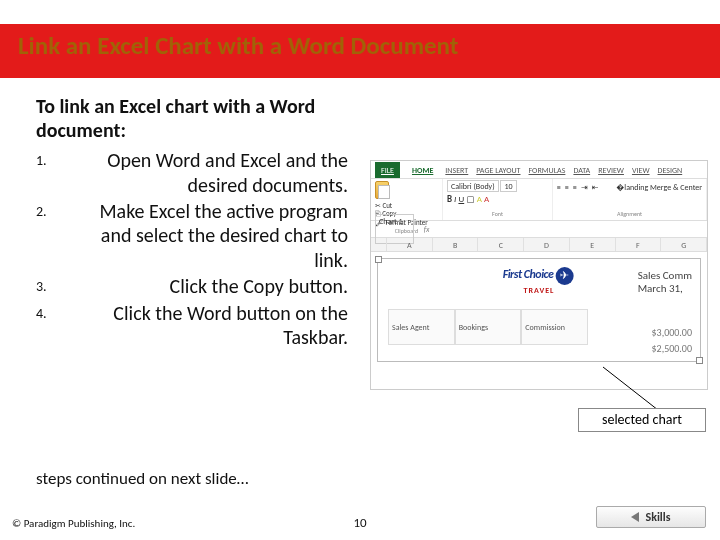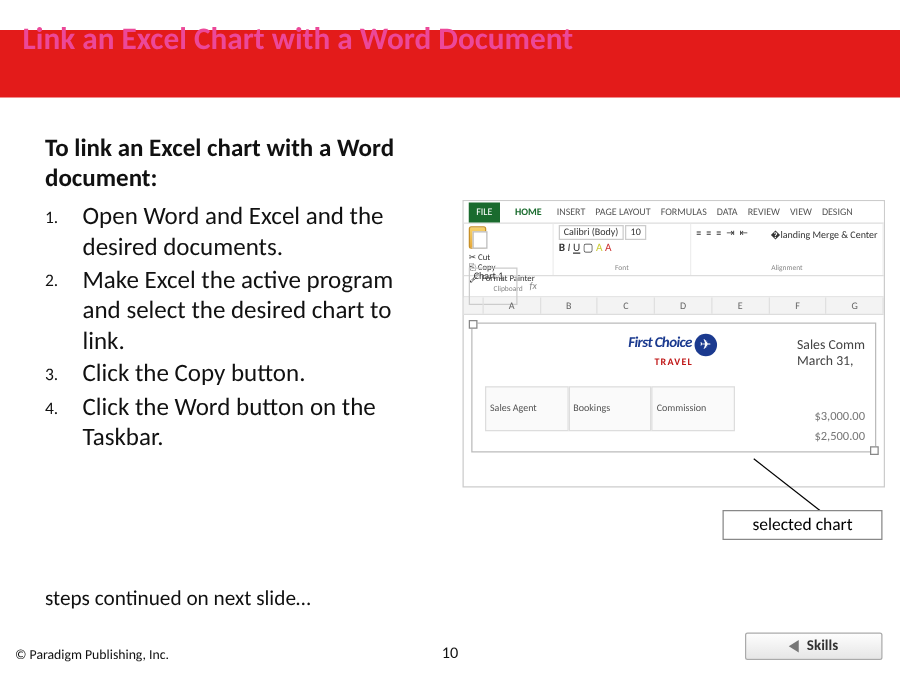--- a/index.html
+++ b/index.html
@@ -1,33 +1,33 @@
 <!DOCTYPE html>
 <html><head>
 <meta charset="utf-8">
 <style>
   * { box-sizing: border-box; margin: 0; padding: 0; }
   html, body { width: 720px; height: 540px; font-family: Calibri, Arial, sans-serif; overflow: hidden; }
   .slide { position: relative; width: 720px; height: 540px; background: #fff; }
   .titlebar { position: absolute; top: 24px; left: 0; width: 720px; height: 54px; background: #e31b1a; }
-  .title { position: absolute; top: 15px; left: 18px; font-size: 25px; font-weight: 700; color: #ec4899; text-align: center; }
-  .content { position: absolute; top: 108px; left: 36px; width: 312px; color: #111; }
+  .title { position: absolute; top: 30px; left: 18px; font-size: 25px; font-weight: 700; color: #a16207; text-align: center; }
+  .content { position: absolute; top: 95px; left: 36px; width: 312px; color: #111; }
   .intro { font-size: 20px; font-weight: 700; line-height: 1.18; }
   ol.steps { margin-top: 6px; list-style: none; }
   ol.steps li { display: flex; font-size: 20px; line-height: 1.22; margin-top: 2px; }
   ol.steps li .num { width: 30px; flex-shrink: 0; font-size: 14px; padding-top: 4px; }
-  ol.steps li .txt { flex: 1; }
+  ol.steps li .txt { flex: 1; text-align: right; }
   .continued { position: absolute; top: 468px; left: 36px; font-size: 17px; color: #111; }
   .copyright { position: absolute; bottom: 10px; left: 12px; font-size: 11px; color: #111; }
   .pagenum { position: absolute; bottom: 10px; left: 50%; transform: translateX(-50%); font-size: 13px; color: #111; }
 
   
   .excel { position: absolute; top: 160px; left: 370px; width: 338px; height: 230px; border: 1px solid #ccc; background: #fff; font-size: 8px; color: #333; }
   .ribbon { height: 18px; background: #fff; border-bottom: 1px solid #ddd; display: flex; align-items: center; padding-left: 4px; gap: 8px; }
-  .ribbon span { color: #555; }
+  .ribbon span { color: #555; text-decoration: underline; }
   .ribbon .active { background: #fff; color: #1a6b2e; font-weight: bold; padding: 2px 4px; }
   .ribbon .file { background: #1a6b2e; color: #fff; padding: 3px 6px; }
   .toolbar { height: 42px; border-bottom: 1px solid #ddd; display: flex; }
   .tgroup { border-right: 1px solid #eee; padding: 2px 4px; display: flex; flex-direction: column; justify-content: space-between; }
   .tgroup .glyphs { display: flex; gap: 3px; align-items: center; flex-wrap: wrap; }
   .tgroup .lbl { font-size: 6px; color: #888; text-align: center; }
   .paste-icon { width: 14px; height: 18px; background: linear-gradient(#f7d26b,#e6a93a); border: 1px solid #c79028; border-radius: 2px; position: relative; }
   .paste-icon::after { content:""; position:absolute; top:3px; left:2px; width:10px; height:12px; background:#fff; border:1px solid #bbb; }
   .namebox { height: 17px; border-bottom: 1px solid #ddd; display: flex; align-items: center; padding: 0 4px; gap: 10px; }
   .namebox .nb { border: 1px solid #ccc; padding: 1px 10px 17px 3px; font-size: 8px; }

